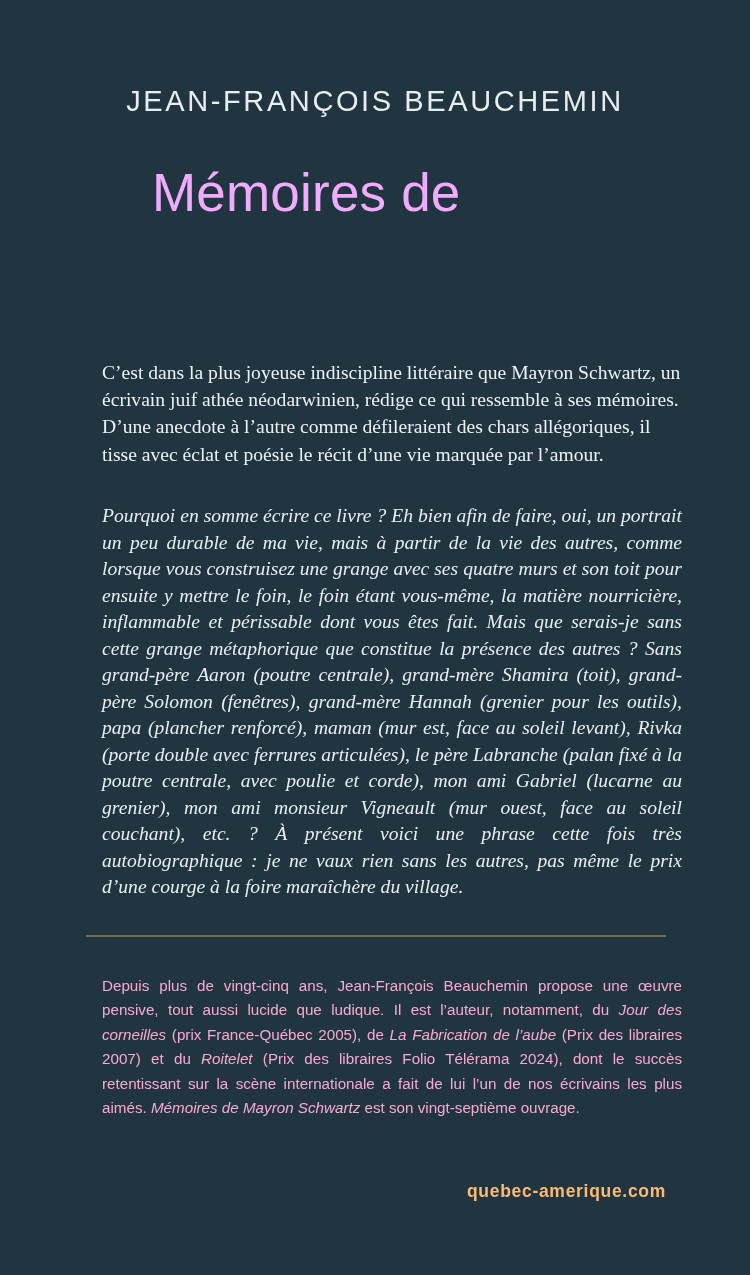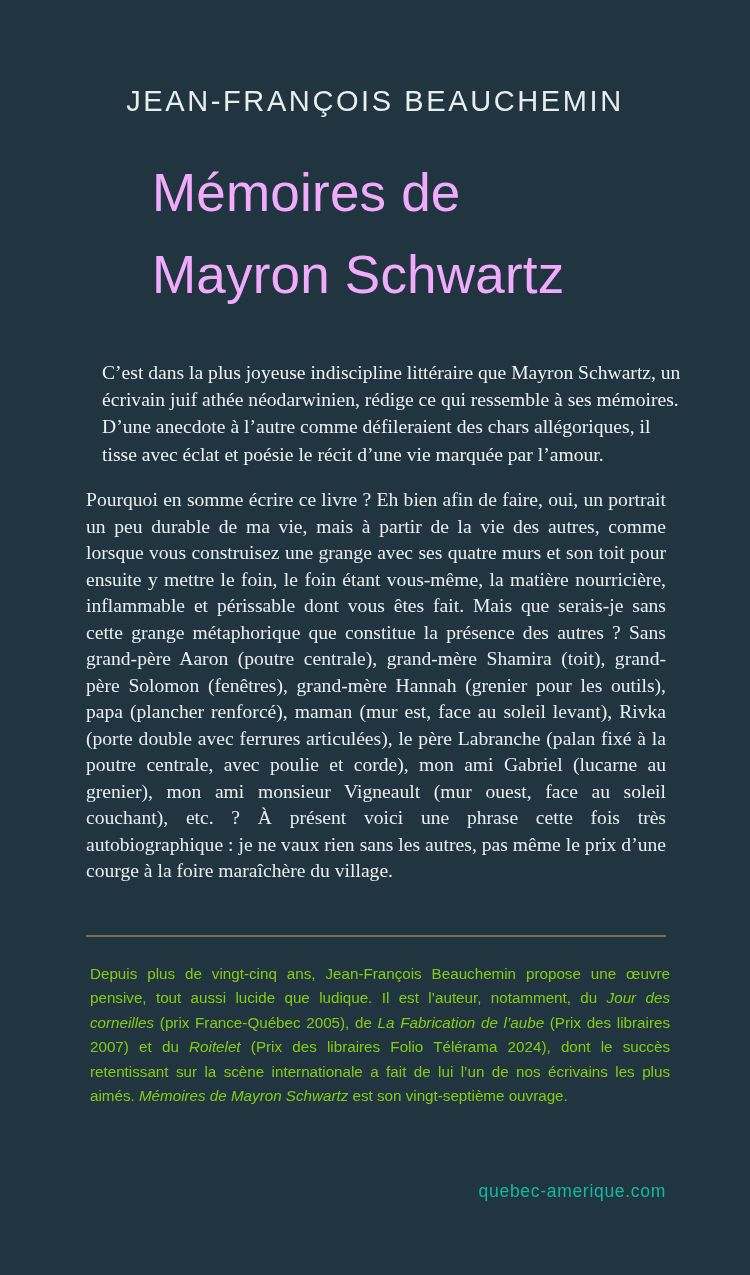--- a/index.html
+++ b/index.html
@@ -67,72 +67,73 @@
     font-size: 19.6px;
     line-height: 27.2px;
     text-align: left;
     margin: 16px;
   }
 
   .excerpt {
     top: 487px;
     color: #e9eef0;
     font-family: "Liberation Serif", serif;
+    font-style: italic;
     font-size: 19.6px;
     line-height: 26.5px;
     text-align: justify;
     text-justify: inter-word;
-    margin: 0;
+    margin: 16px;
   }
 
   
   .divider {
     position: absolute;
     left: 86px;
     top: 935px;
     width: 580px;
     height: 2px;
     background: #7a6b4f;
   }
 
   
   .bio {
     top: 958px;
-    color: #84cc16;
+    color: #f9a8d4;
     font-family: "Liberation Sans", sans-serif;
     font-size: 15.2px;
     line-height: 24.4px;
     text-align: justify;
     text-justify: inter-word;
-    margin: 4px;
+    margin: 16px;
   }
   .bio i { font-style: italic; }
 
   
   .publisher {
     position: absolute;
     right: 84px;
     top: 1181px;
-    color: #14b8a6;
+    color: #fdba74;
     font-family: "Liberation Sans", sans-serif;
     font-size: 17.5px;
     letter-spacing: 0.7px;
     white-space: nowrap;
+    font-weight: bold;
   }
 </style>
 </head>
 <body>
 
 <div class="cover">
 
   <div class="author">JEAN-FRANÇOIS BEAUCHEMIN</div>
 
   <div class="title">
     <span class="title-line">Mémoires de</span>
-    <span class="title-line">Mayron Schwartz</span>
   </div>
 
   <p class="col blurb">C’est dans la plus joyeuse indiscipline littéraire que Mayron Schwartz, un écrivain juif athée néodarwinien, rédige ce qui ressemble à ses mémoires. D’une anecdote à l’autre comme défileraient des chars allégoriques, il tisse avec éclat et poésie le récit d’une vie marquée par l’amour.</p>
 
   <p class="col excerpt">Pourquoi en somme écrire ce livre ? Eh bien afin de faire, oui, un portrait un peu durable de ma vie, mais à partir de la vie des autres, comme lorsque vous construisez une grange avec ses quatre murs et son toit pour ensuite y mettre le foin, le foin étant vous-même, la matière nourricière, inflammable et périssable dont vous êtes fait. Mais que serais-je sans cette grange métaphorique que constitue la présence des autres ? Sans grand-père Aaron (poutre centrale), grand-mère Shamira (toit), grand-père Solomon (fenêtres), grand-mère Hannah (grenier pour les outils), papa (plancher renforcé), maman (mur est, face au soleil levant), Rivka (porte double avec ferrures articulées), le père Labranche (palan fixé à la poutre centrale, avec poulie et corde), mon ami Gabriel (lucarne au grenier), mon ami monsieur Vigneault (mur ouest, face au soleil couchant), etc. ? À présent voici une phrase cette fois très autobiographique : je ne vaux rien sans les autres, pas même le prix d’une courge à la foire maraîchère du village.</p>
 
   <div class="divider"></div>
 
   <p class="col bio">
     <span>Depuis plus de vingt-cinq ans, Jean-François Beauchemin propose une œuvre pensive, tout aussi lucide que ludique. Il est l’auteur, notamment, du </span><i>Jour des corneilles</i><span> (prix France-Québec 2005), de </span><i>La Fabrication de l’aube</i><span> (Prix des libraires 2007) et du </span><i>Roitelet</i><span> (Prix des libraires Folio Télérama 2024), dont le succès retentissant sur la scène internationale a fait de lui l’un de nos écrivains les plus aimés. </span><i>Mémoires de Mayron Schwartz</i><span> est son vingt-septième ouvrage.</span>

